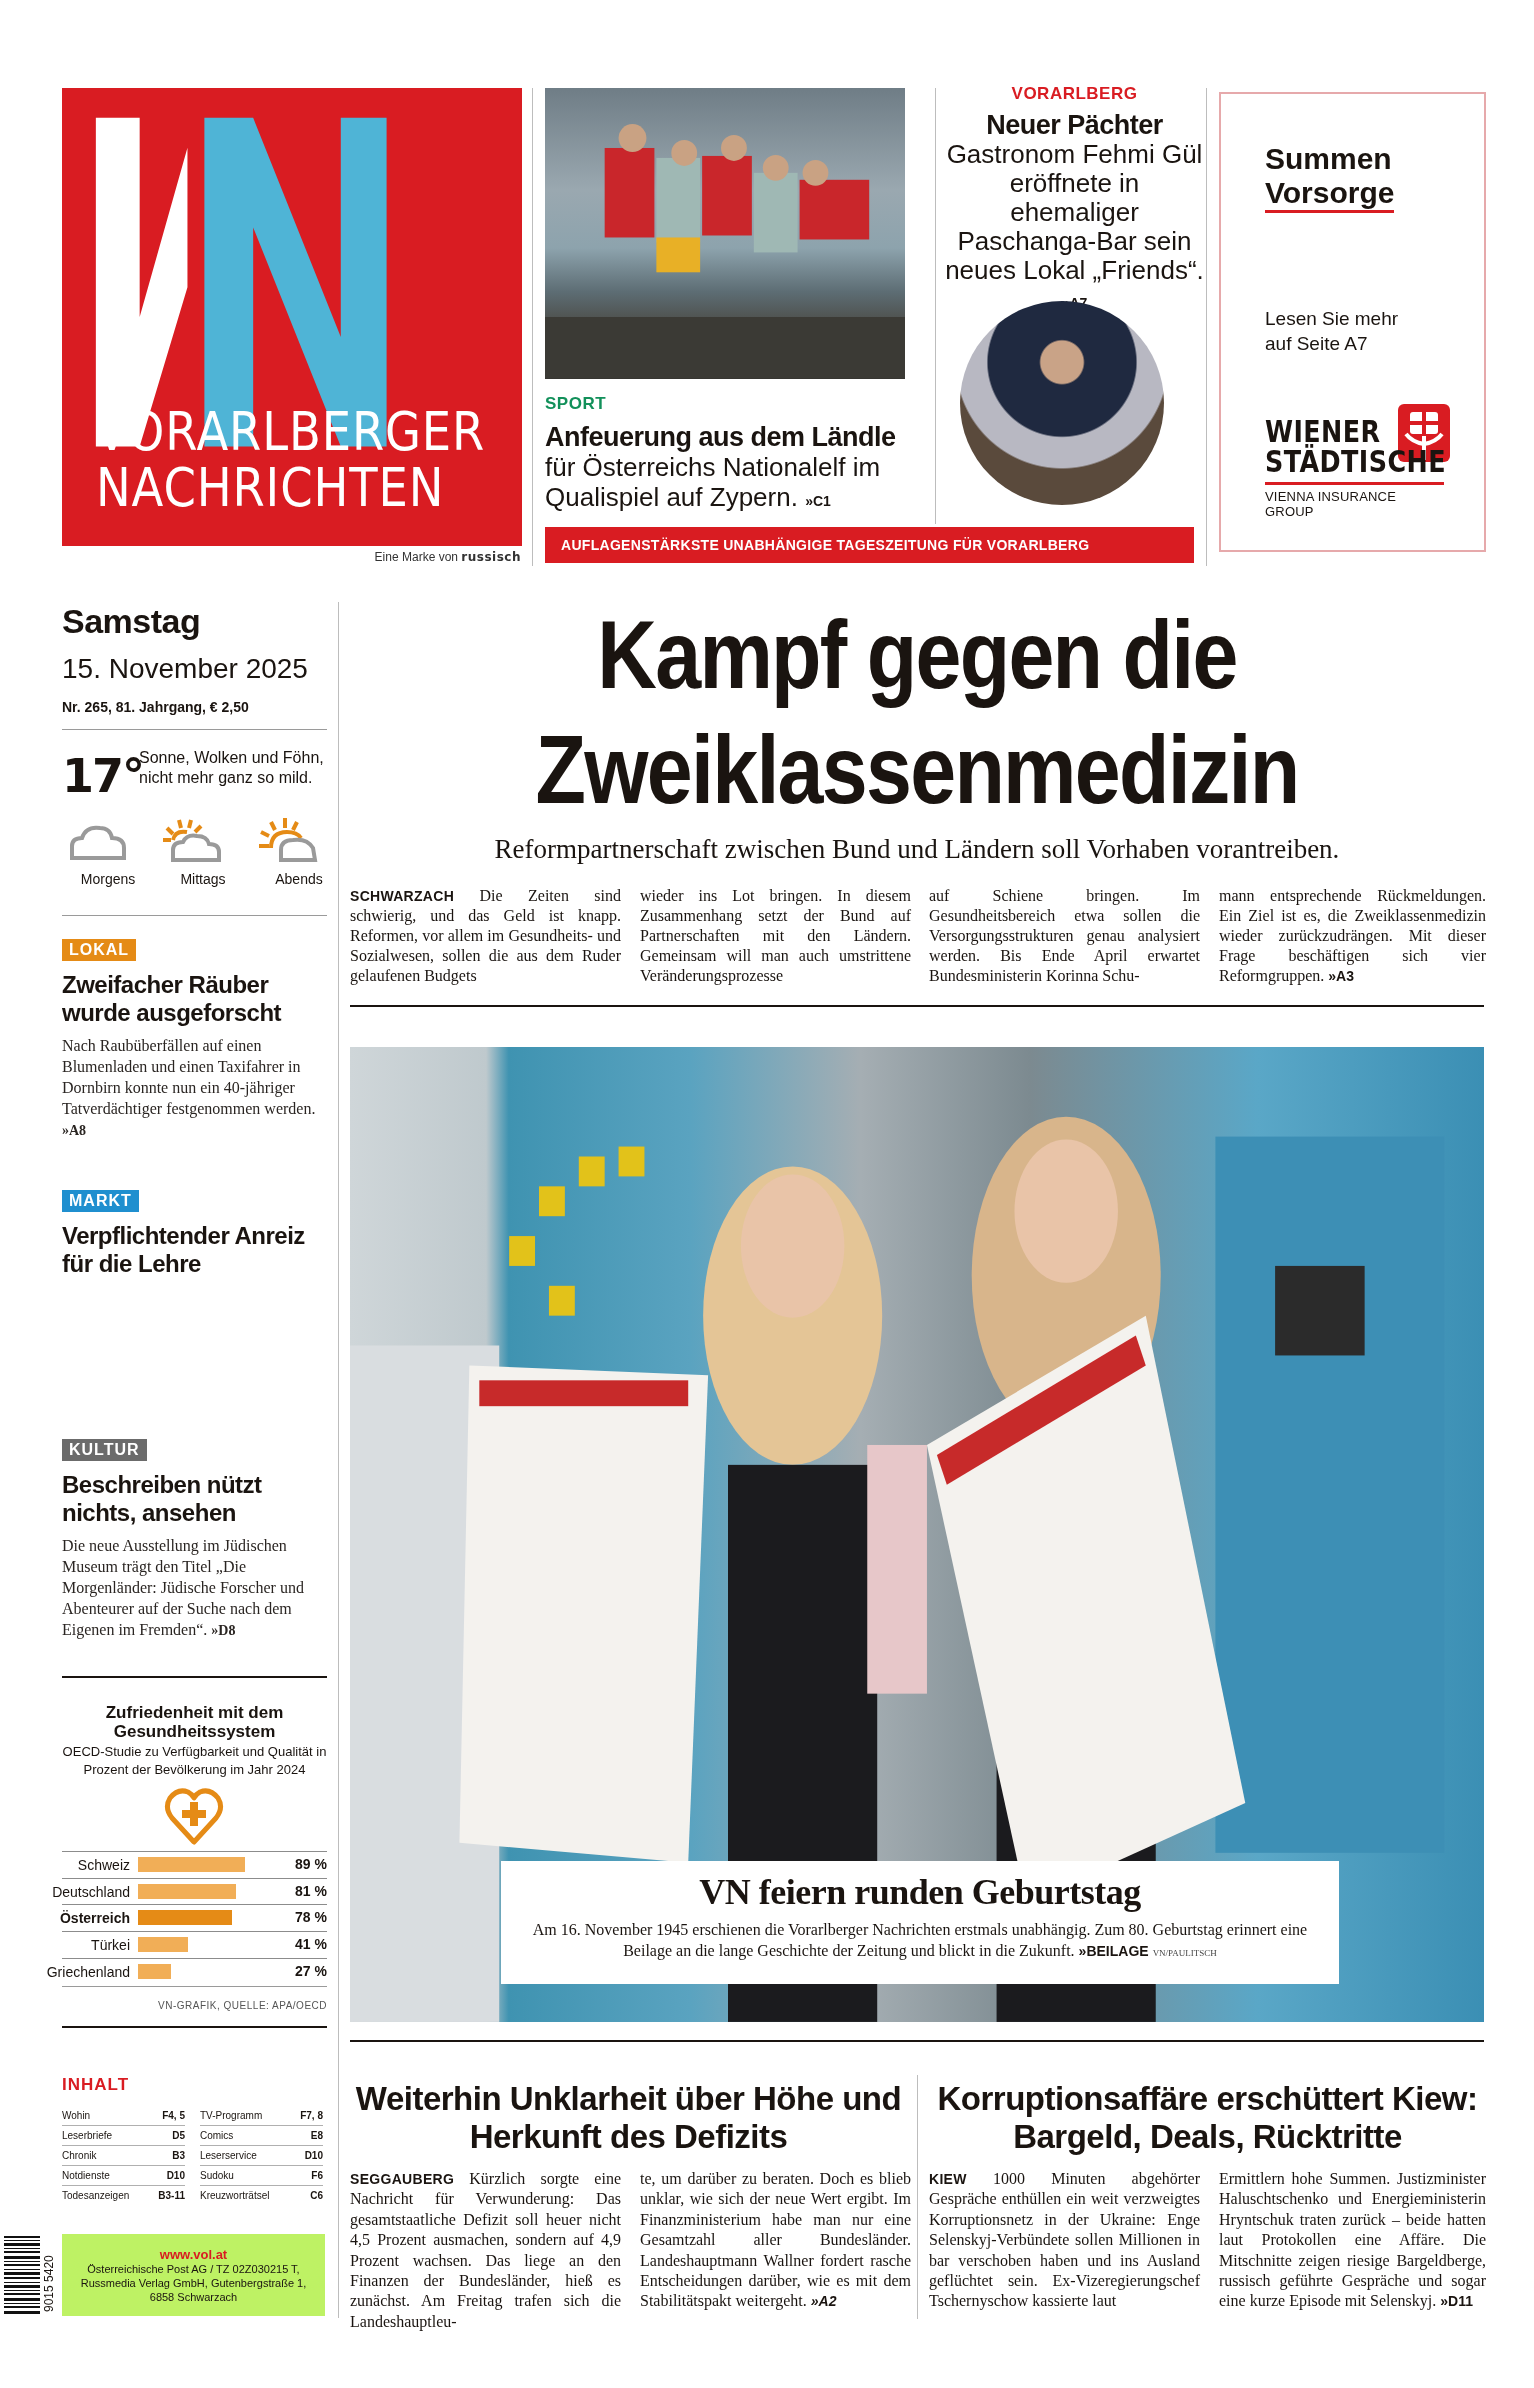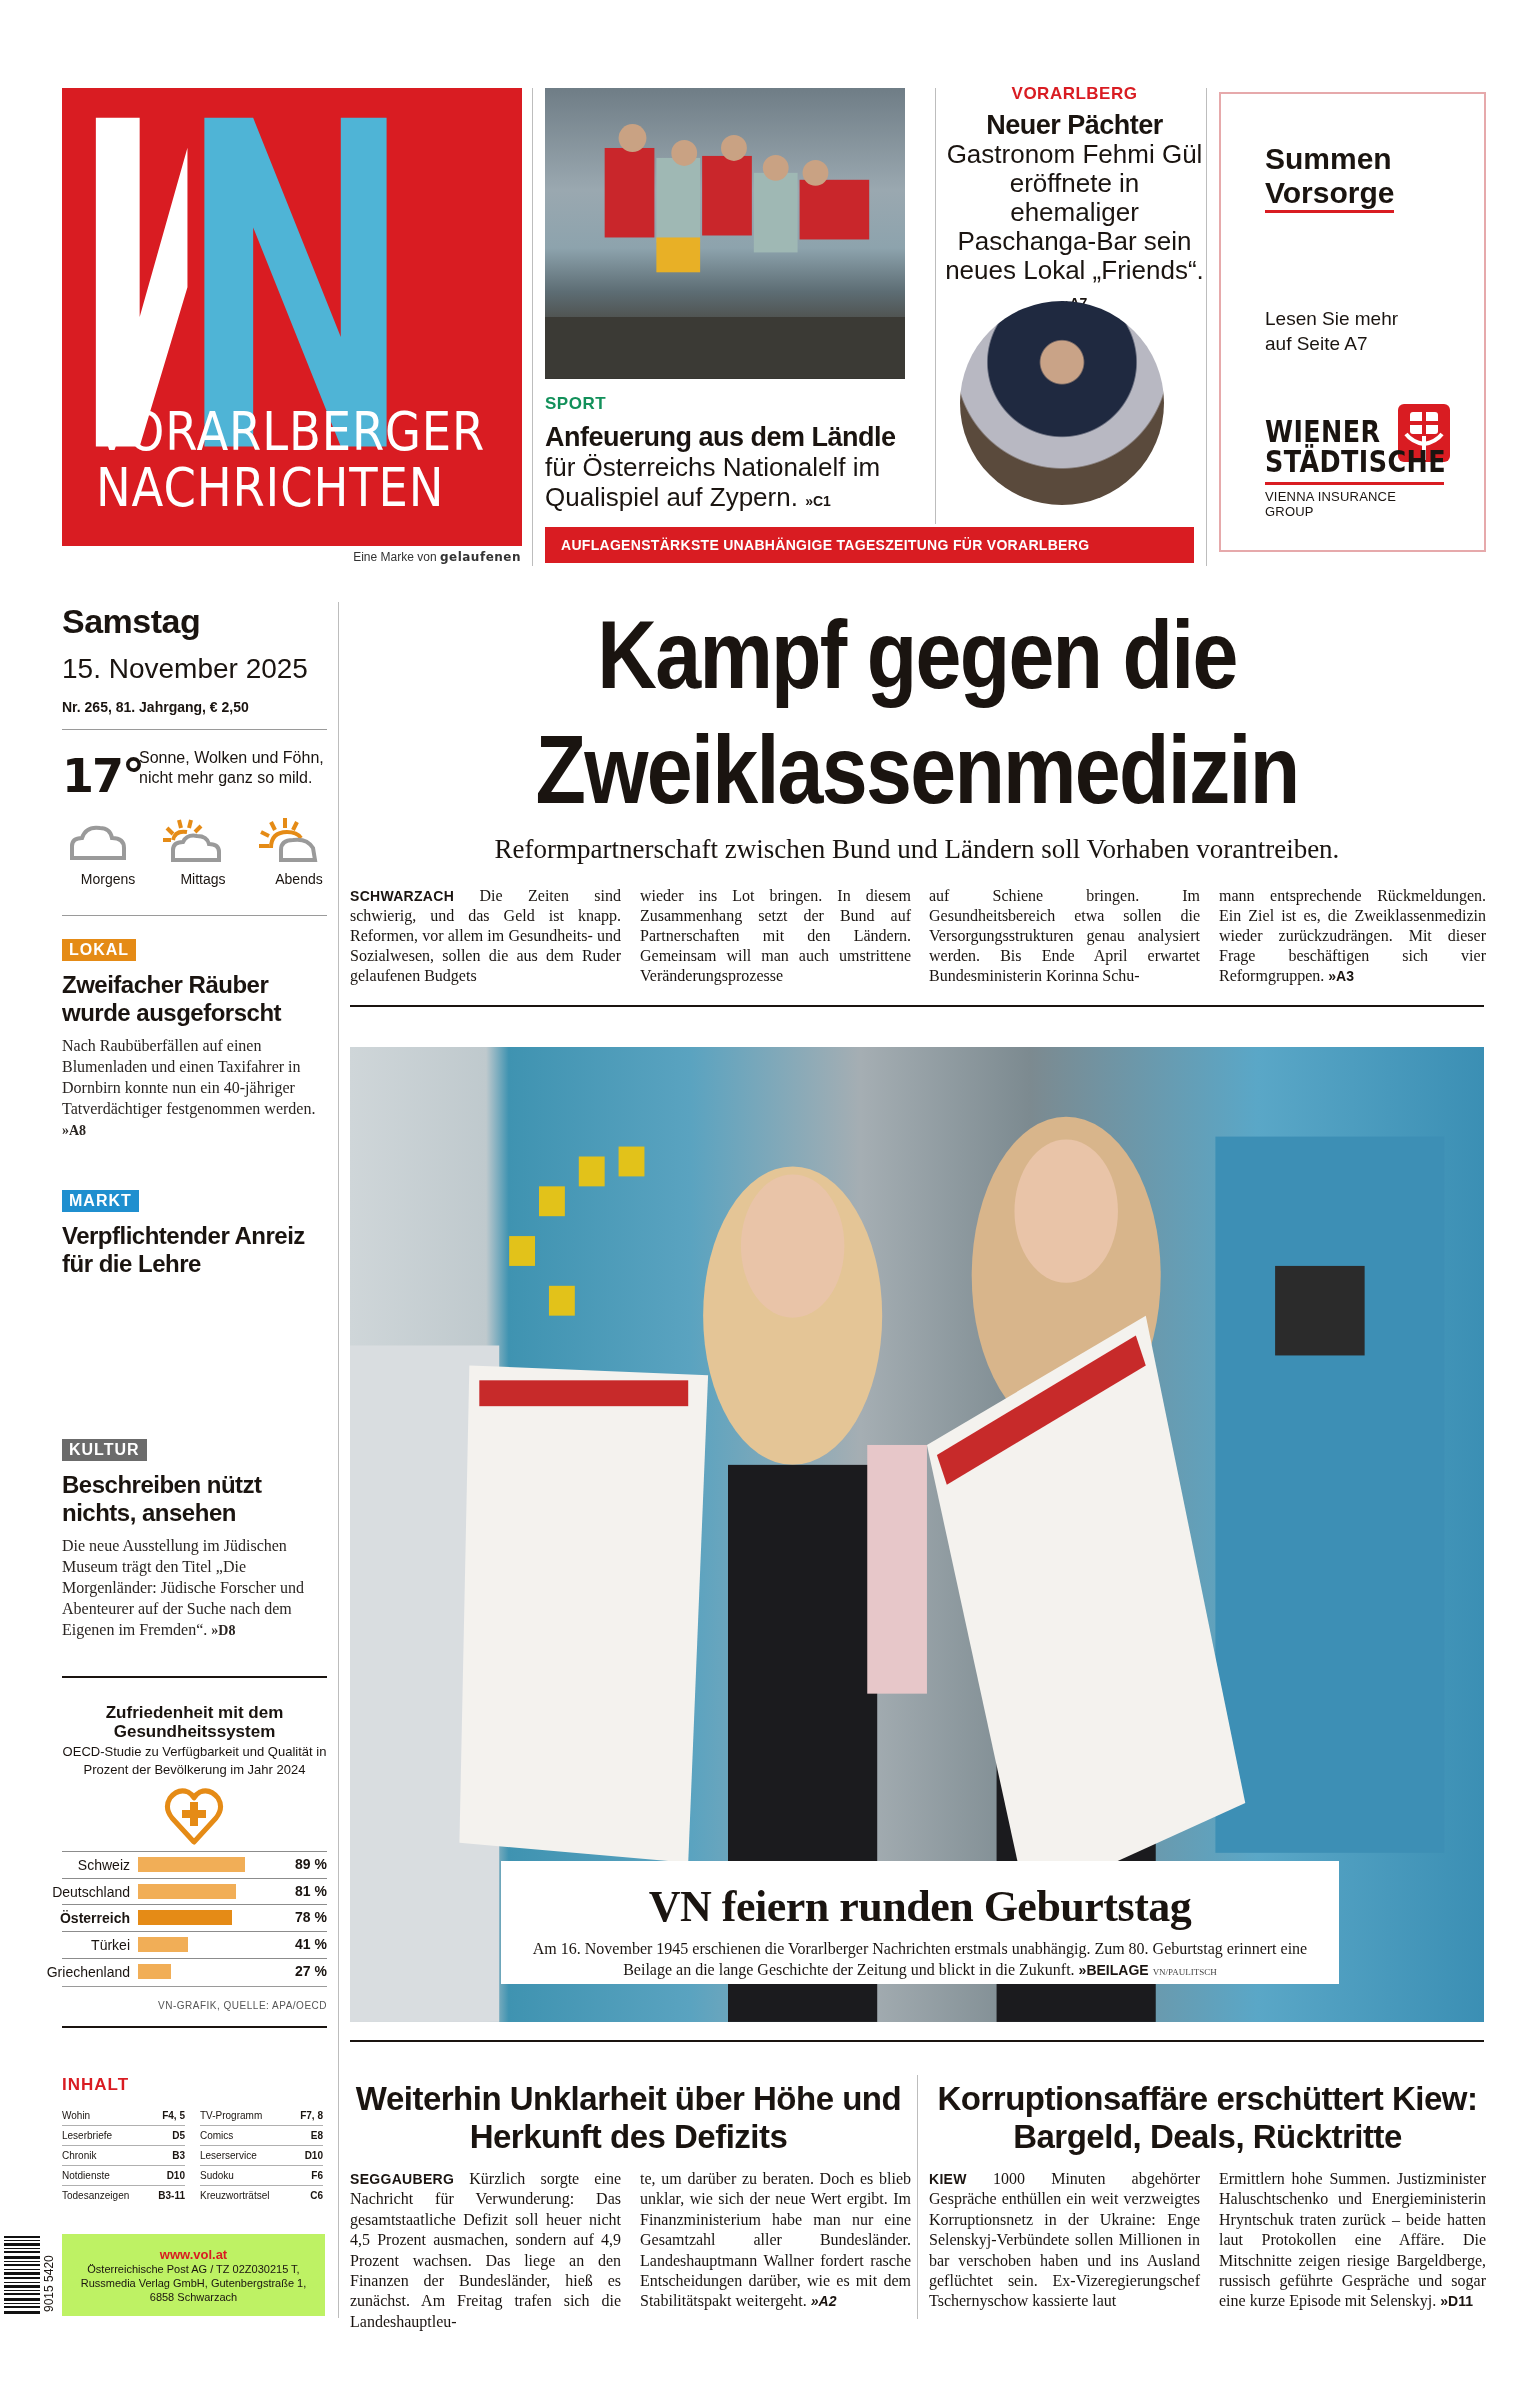--- a/index.html
+++ b/index.html
@@ -84,21 +84,21 @@
 
   
   .main-head { left: 350px; top: 597px; width: 1134px; text-align: center; font-weight: bold; font-size: 96px; line-height: 115px; letter-spacing: -2px; font-family: "Liberation Sans", sans-serif; transform: scaleX(0.86); transform-origin: center; }
   .main-sub { left: 350px; top: 834px; width: 1134px; text-align: center; font-size: 27px; }
   .col { position: absolute; width: 271px; font-size: 16px; line-height: 20px; text-align: justify; }
   .dateline { font-family: "Liberation Sans", sans-serif; font-weight: bold; font-size: 14px; letter-spacing: 0.3px; }
 
   .photo-main { left: 350px; top: 1047px; width: 1134px; height: 975px; overflow: hidden;
     background: linear-gradient(90deg, #cfd6d9 0%, #bfc9cd 12%, #3f93b1 14%, #5aa3c0 30%, #a5aeb3 45%, #7c8a90 60%, #5aa7c7 80%, #3b8fb4 100%); }
   .caption { left: 501px; top: 1861px; width: 838px; height: 123px; background: #fff; text-align: center; }
-  .caption .cap-head { font-weight: bold; font-size: 44px; padding-top: 20px; letter-spacing: -0.5px; }
+  .caption .cap-head { font-weight: bold; font-size: 36px; padding-top: 10px; letter-spacing: -0.5px; }
   .caption .cap-body { font-size: 16px; line-height: 21px; padding: 6px 10px 0; }
   .credit { font-size: 9px; color: #444; }
 
   .bottom-head { position: absolute; top: 2080px; width: 557px; text-align: center; font-weight: bold; font-size: 33px; line-height: 38px; letter-spacing: -0.5px; }
   .bcol { position: absolute; top: 2169px; width: 271px; font-size: 16px; line-height: 20.4px; text-align: justify; }
 </style>
 </head>
 <body>
 
 <div class="abs logo">
@@ -106,21 +106,21 @@
     <polygon points="34,30 78,30 78,230 126,60 126,200 78,360 34,360" fill="#ffffff"></polygon>
     <polygon points="143,30 192,30 280,250 280,30 326,30 326,360 280,360 192,140 192,360 143,360" fill="#4fb4d6"></polygon>
   </svg>
   <div class="logo-text">
     <div>VORARLBERGER</div>
     <div>NACHRICHTEN</div>
   </div>
 </div>
 <div class="abs brand-line">
   <span>Eine Marke von</span>
-  <b>gelaufenen</b>
+  <b>russisch</b>
 </div>
 
 <div class="abs vdiv" style="left:532px; top:88px; height:478px;"></div>
 
 <div class="abs photo-sport">
   <svg width="360" height="291" viewBox="0 0 362 292">
     <rect x="0" y="230" width="362" height="62" fill="#3b3a35"></rect>
     <rect x="60" y="60" width="50" height="90" fill="#c9262b"></rect>
     <rect x="112" y="70" width="44" height="85" fill="#9fb8b4"></rect>
     <rect x="112" y="150" width="44" height="35" fill="#e8b026"></rect>

